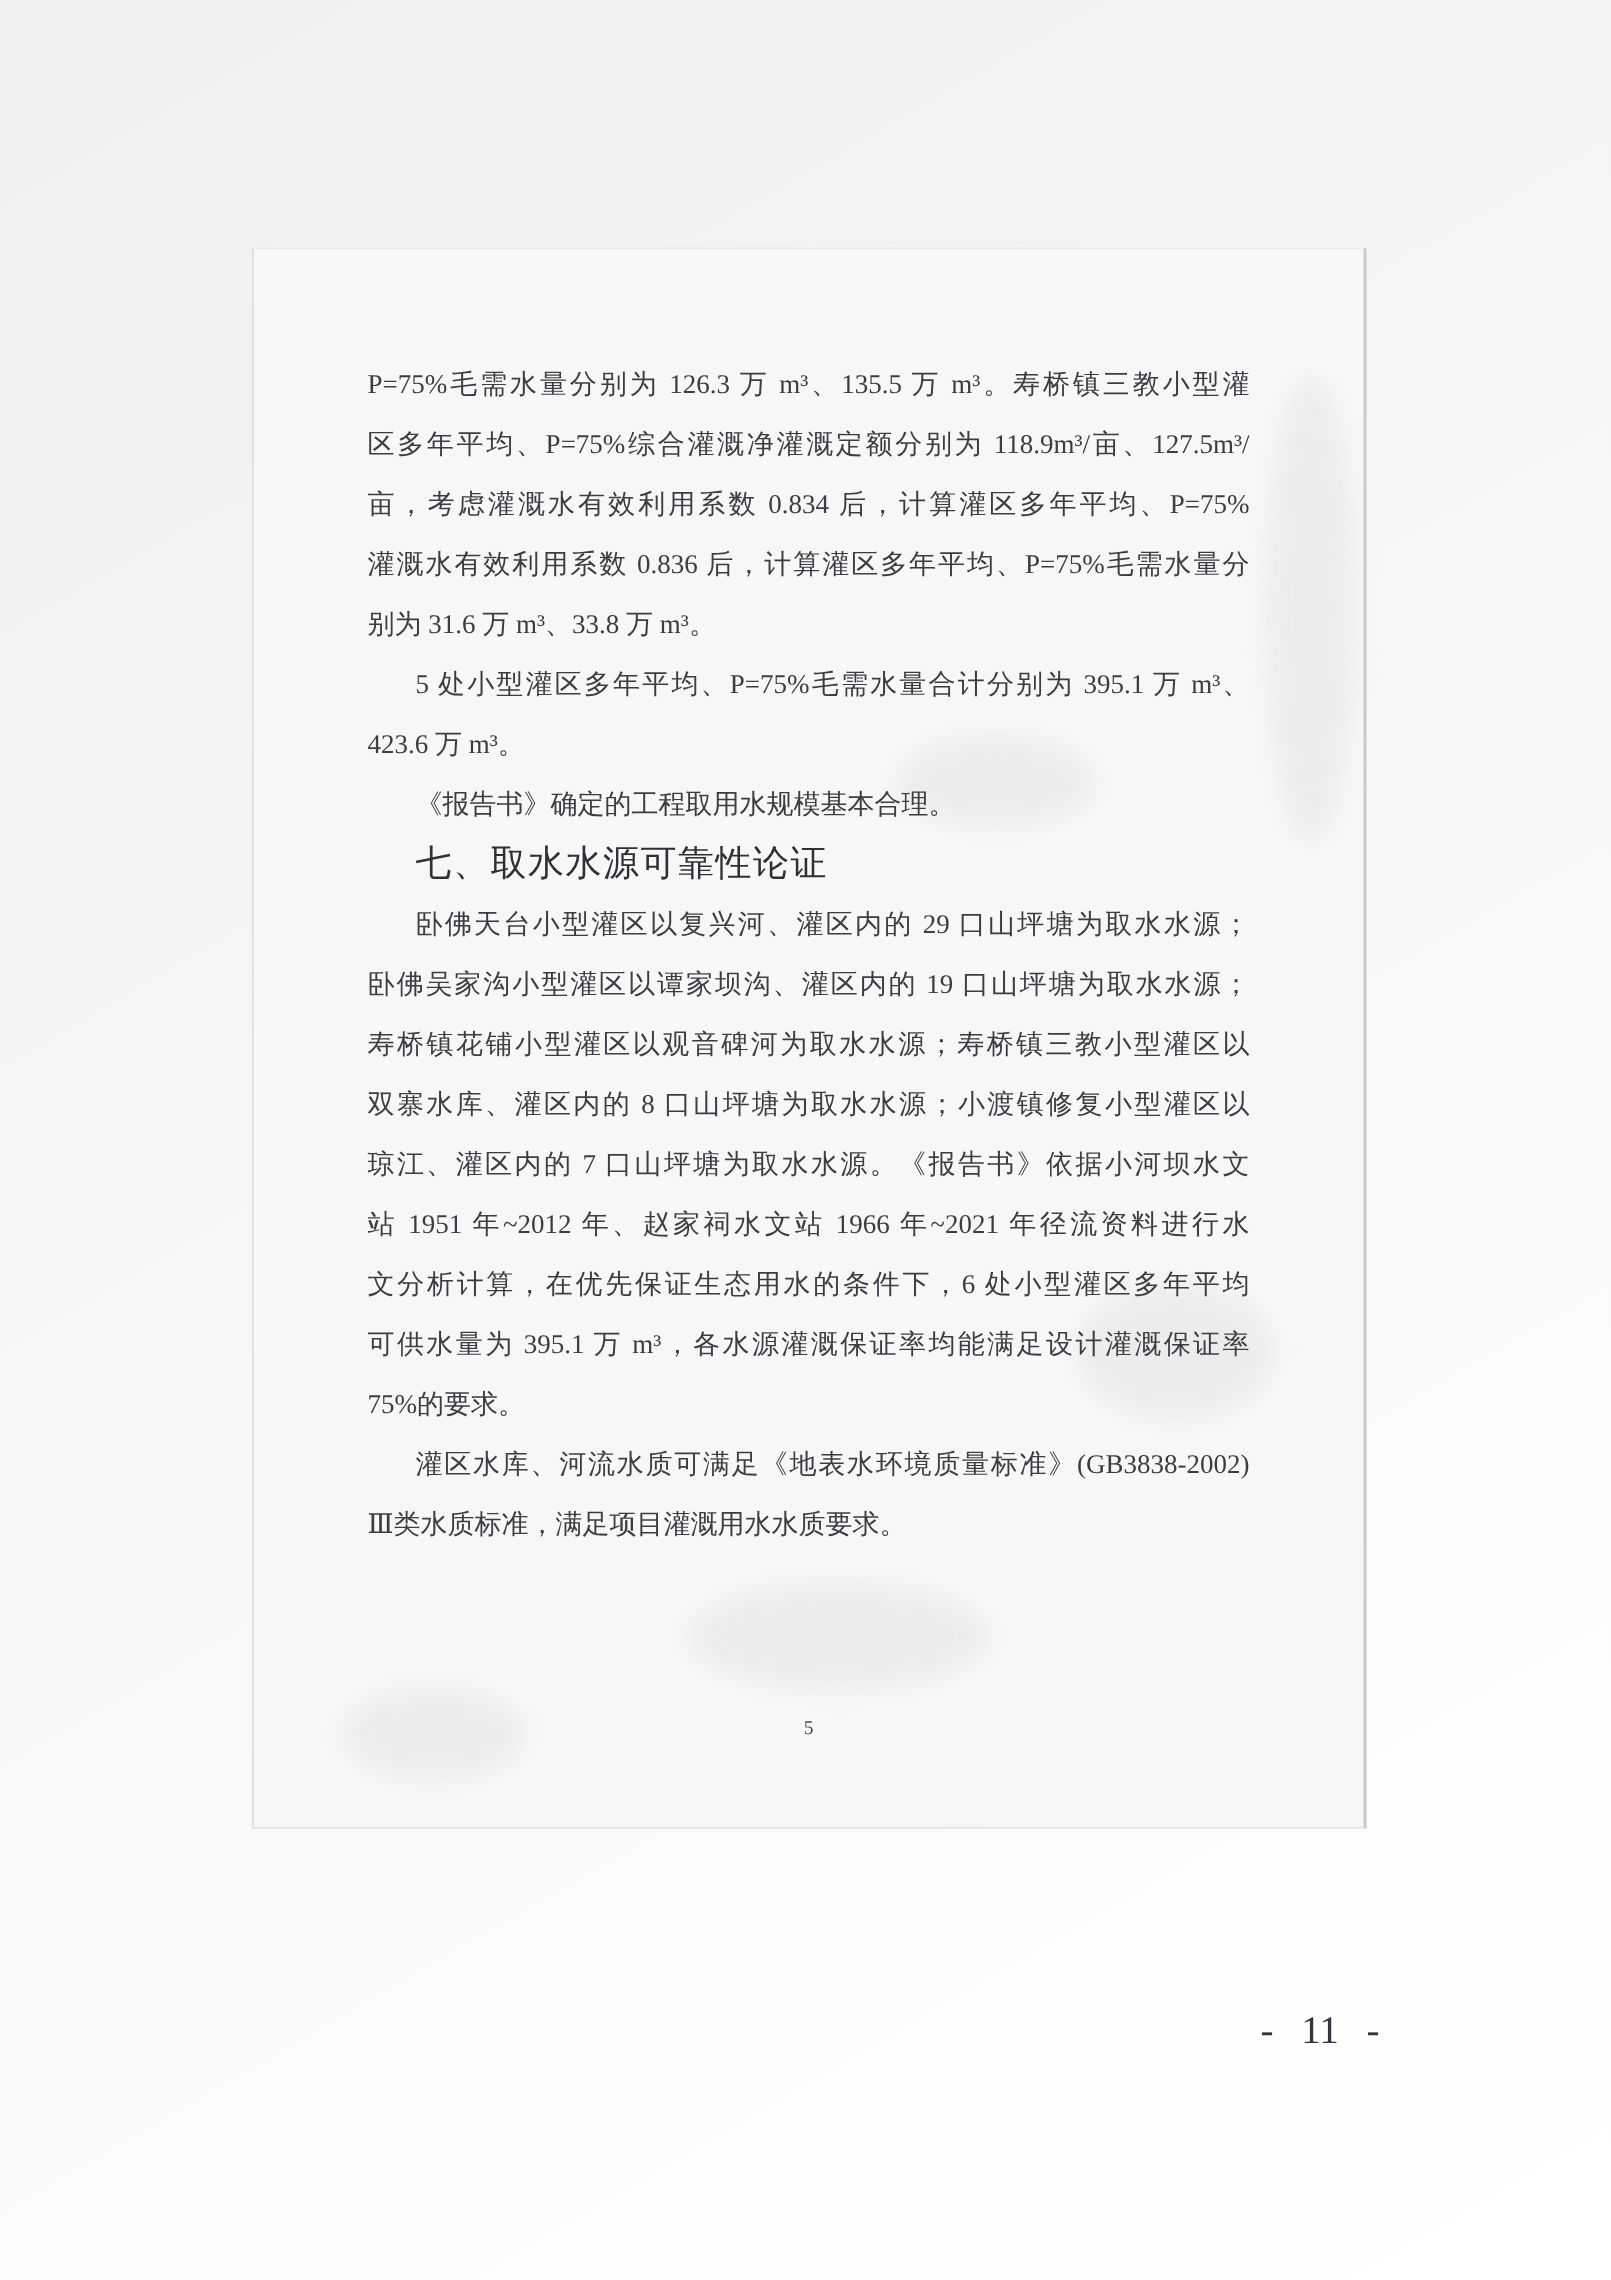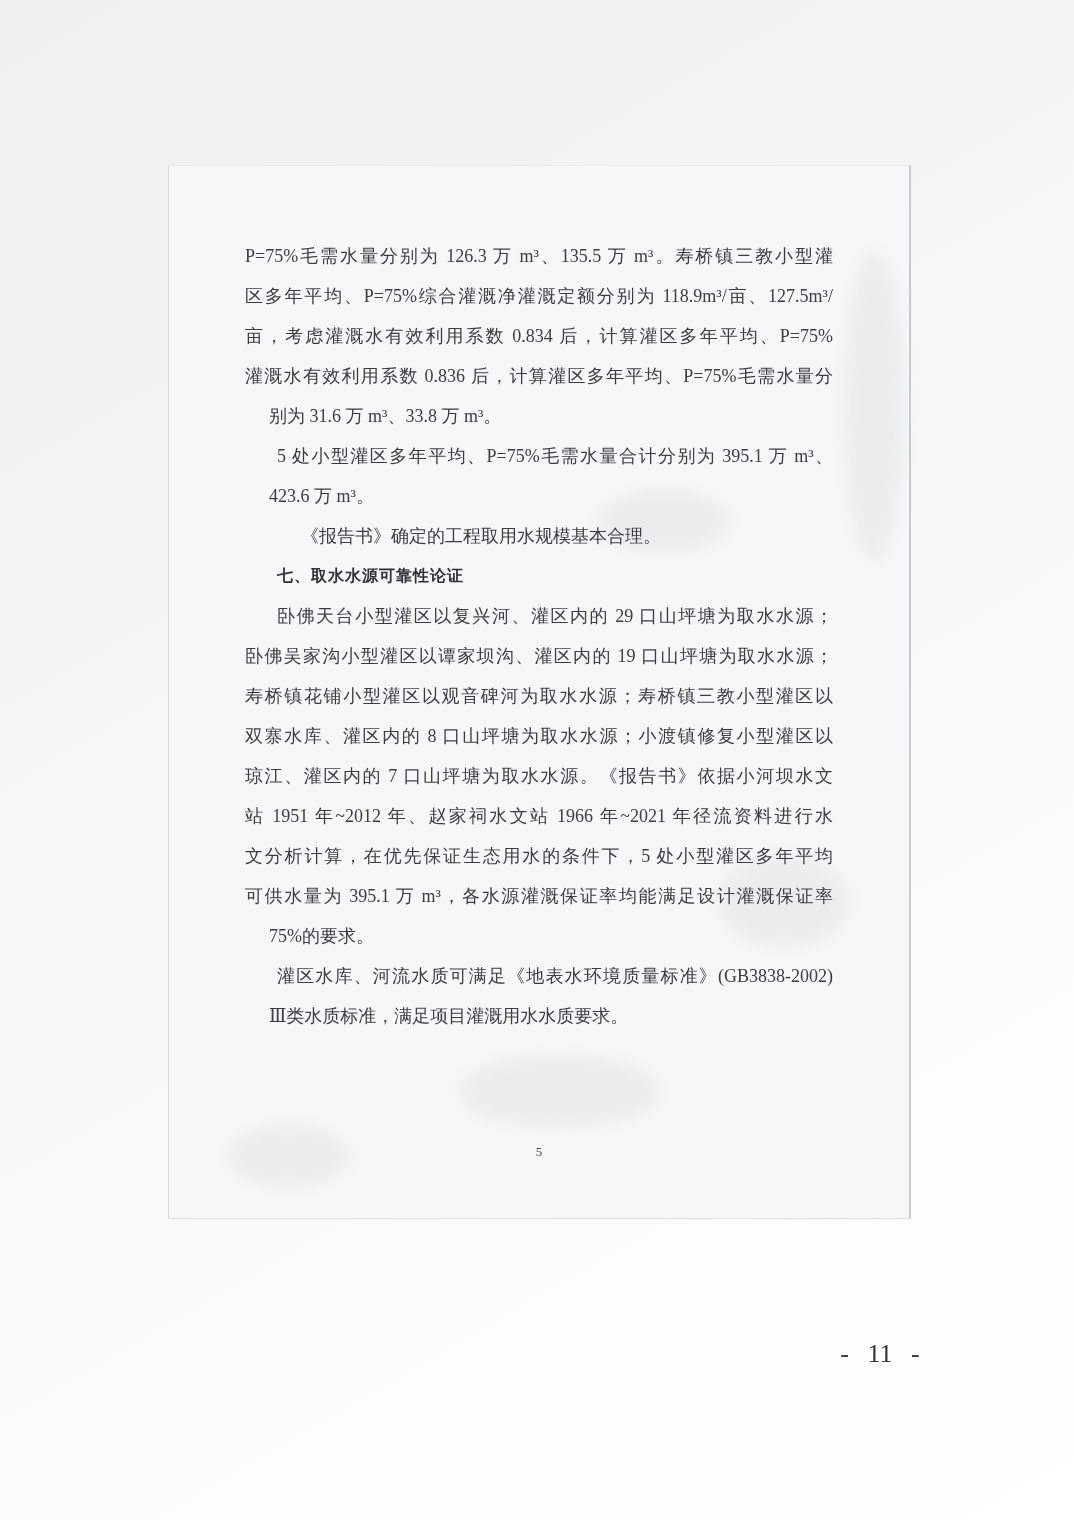--- a/index.html
+++ b/index.html
@@ -36,25 +36,25 @@
   .textblock {
     position: absolute; left: 245px; top: 236px; width: 588px;
     font-family: "Liberation Serif", "DejaVu Serif", serif;
     font-size: 18px; color: #3c3c42;
   }
   .line {
     height: 40px; line-height: 40px;
     text-align: justify; text-align-last: justify;
     overflow: hidden;
   }
-  .line.l { text-align: left; text-align-last: left; margin-left: 24px; }
+  .line.l { text-align: left; text-align-last: left; }
   .line.i { text-indent: 32px; }
   .line.h {
     font-family: "Liberation Sans", "DejaVu Sans", sans-serif;
-    font-weight: 700; font-size: 16px; color: #2f2f35;
+    font-weight: 400; font-size: 24px; color: #2f2f35;
     text-align: left; text-align-last: left; text-indent: 32px;
     letter-spacing: 1px;
   }
 
   
   .inner-pagenum {
     position: absolute; left: 245px; top: 1144px; width: 588px;
     text-align: center;
     font-family: "Liberation Serif", "DejaVu Serif", serif;
     font-size: 13px; color: #46464c;
@@ -89,21 +89,21 @@
   <div class="line i">5 处小型灌区多年平均、P=75%毛需水量合计分别为 395.1 万 m³、</div>
   <div class="line l">423.6 万 m³。</div>
   <div class="line i l">《报告书》确定的工程取用水规模基本合理。</div>
   <div class="line h">七、取水水源可靠性论证</div>
   <div class="line i">卧佛天台小型灌区以复兴河、灌区内的 29 口山坪塘为取水水源；</div>
   <div class="line">卧佛吴家沟小型灌区以谭家坝沟、灌区内的 19 口山坪塘为取水水源；</div>
   <div class="line">寿桥镇花铺小型灌区以观音碑河为取水水源；寿桥镇三教小型灌区以</div>
   <div class="line">双寨水库、灌区内的 8 口山坪塘为取水水源；小渡镇修复小型灌区以</div>
   <div class="line">琼江、灌区内的 7 口山坪塘为取水水源。《报告书》依据小河坝水文</div>
   <div class="line">站 1951 年~2012 年、赵家祠水文站 1966 年~2021 年径流资料进行水</div>
-  <div class="line">文分析计算，在优先保证生态用水的条件下，5 处小型灌区多年平均</div>
+  <div class="line">文分析计算，在优先保证生态用水的条件下，6 处小型灌区多年平均</div>
   <div class="line">可供水量为 395.1 万 m³，各水源灌溉保证率均能满足设计灌溉保证率</div>
   <div class="line l">75%的要求。</div>
   <div class="line i">灌区水库、河流水质可满足《地表水环境质量标准》(GB3838-2002)</div>
   <div class="line l">Ⅲ类水质标准，满足项目灌溉用水水质要求。</div>
 </div>
 
 <div class="inner-pagenum">5</div>
 
 <div class="outer-pagenum">- 11 -</div>
 

